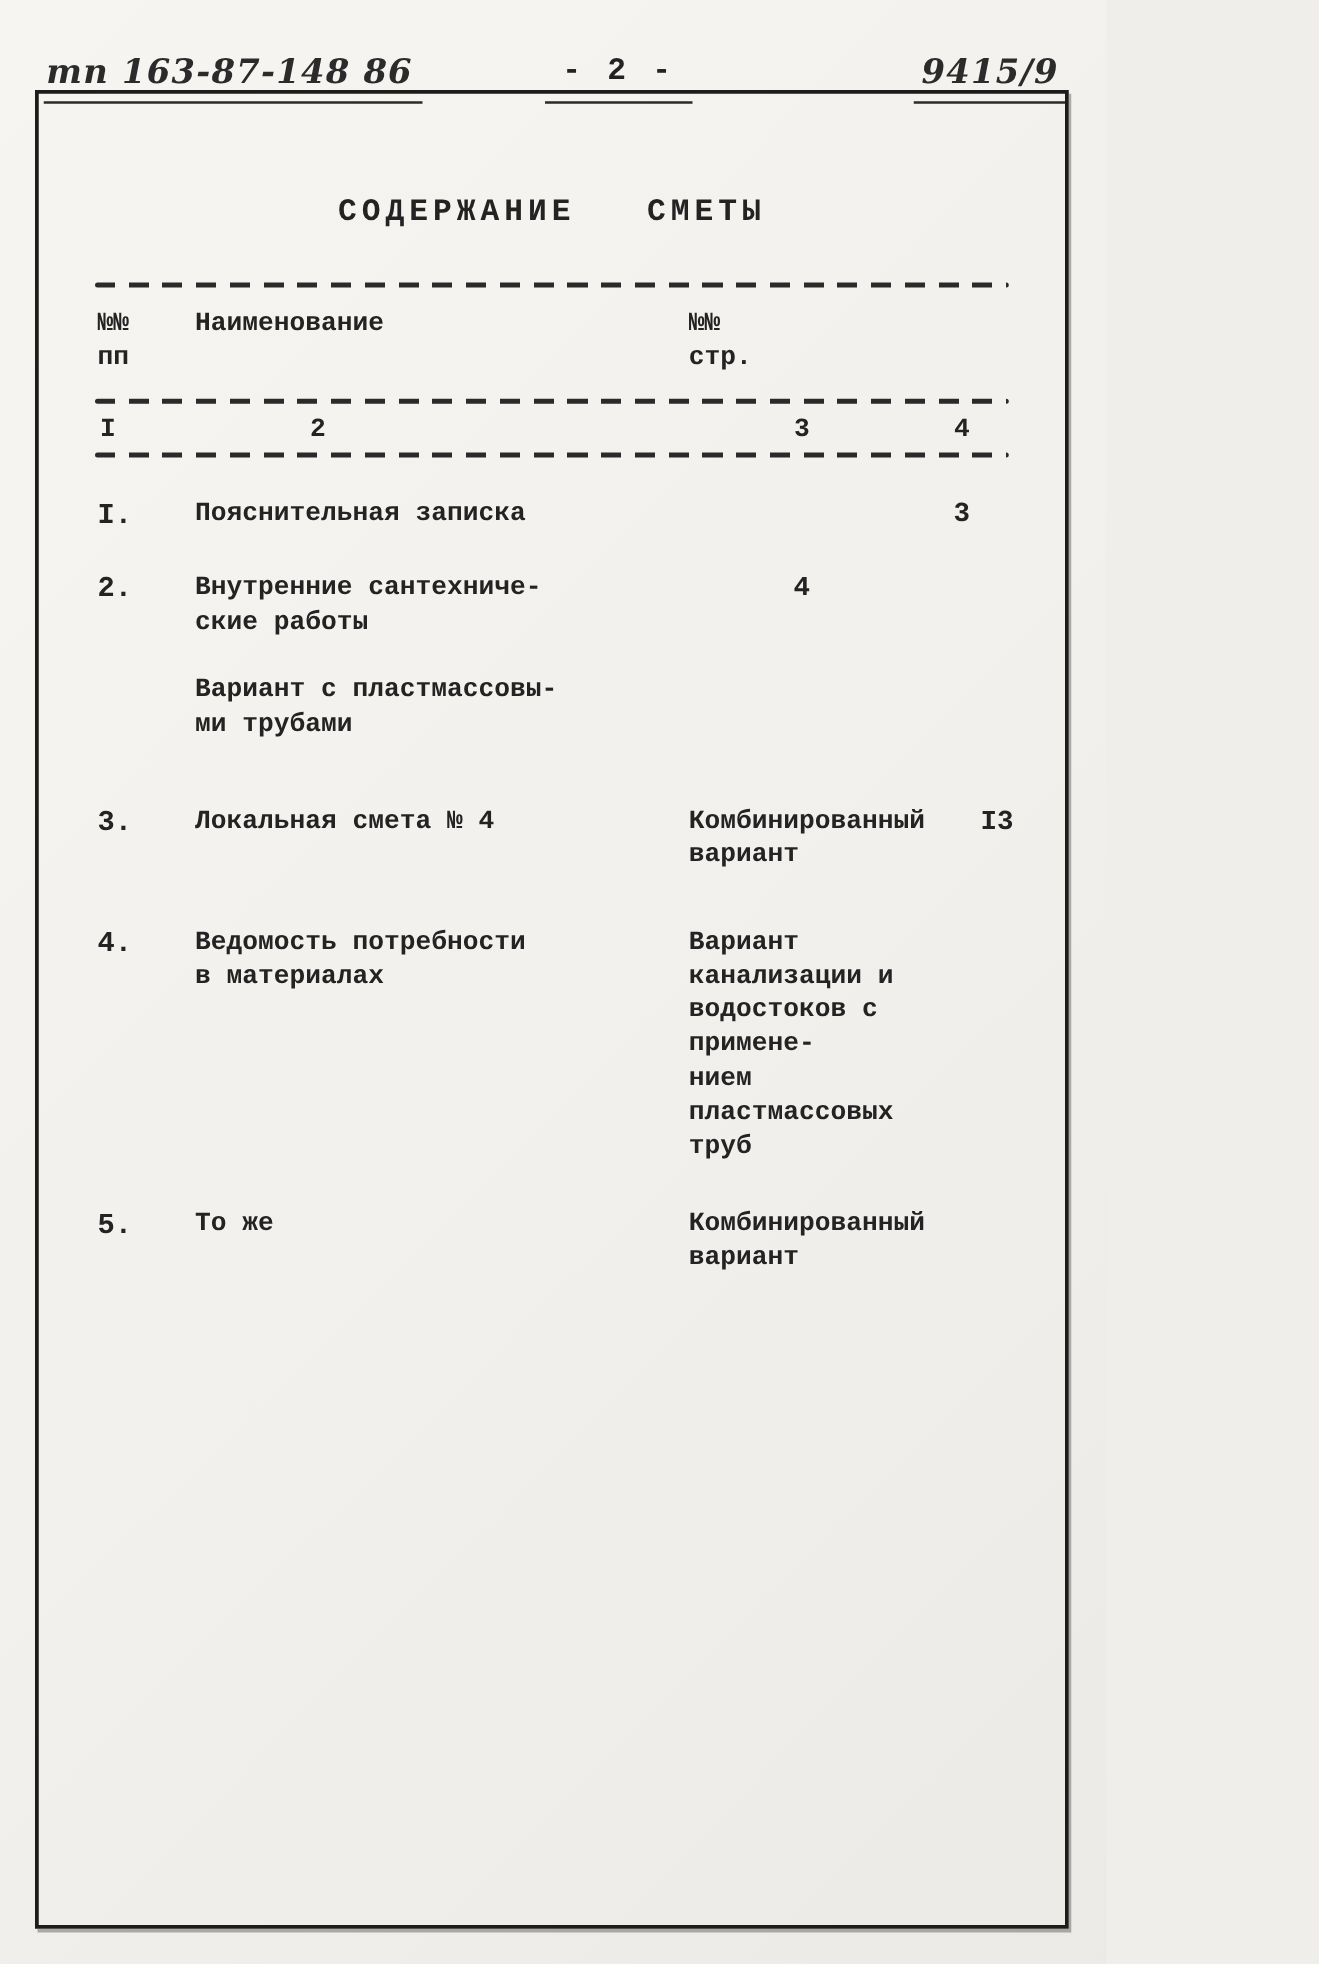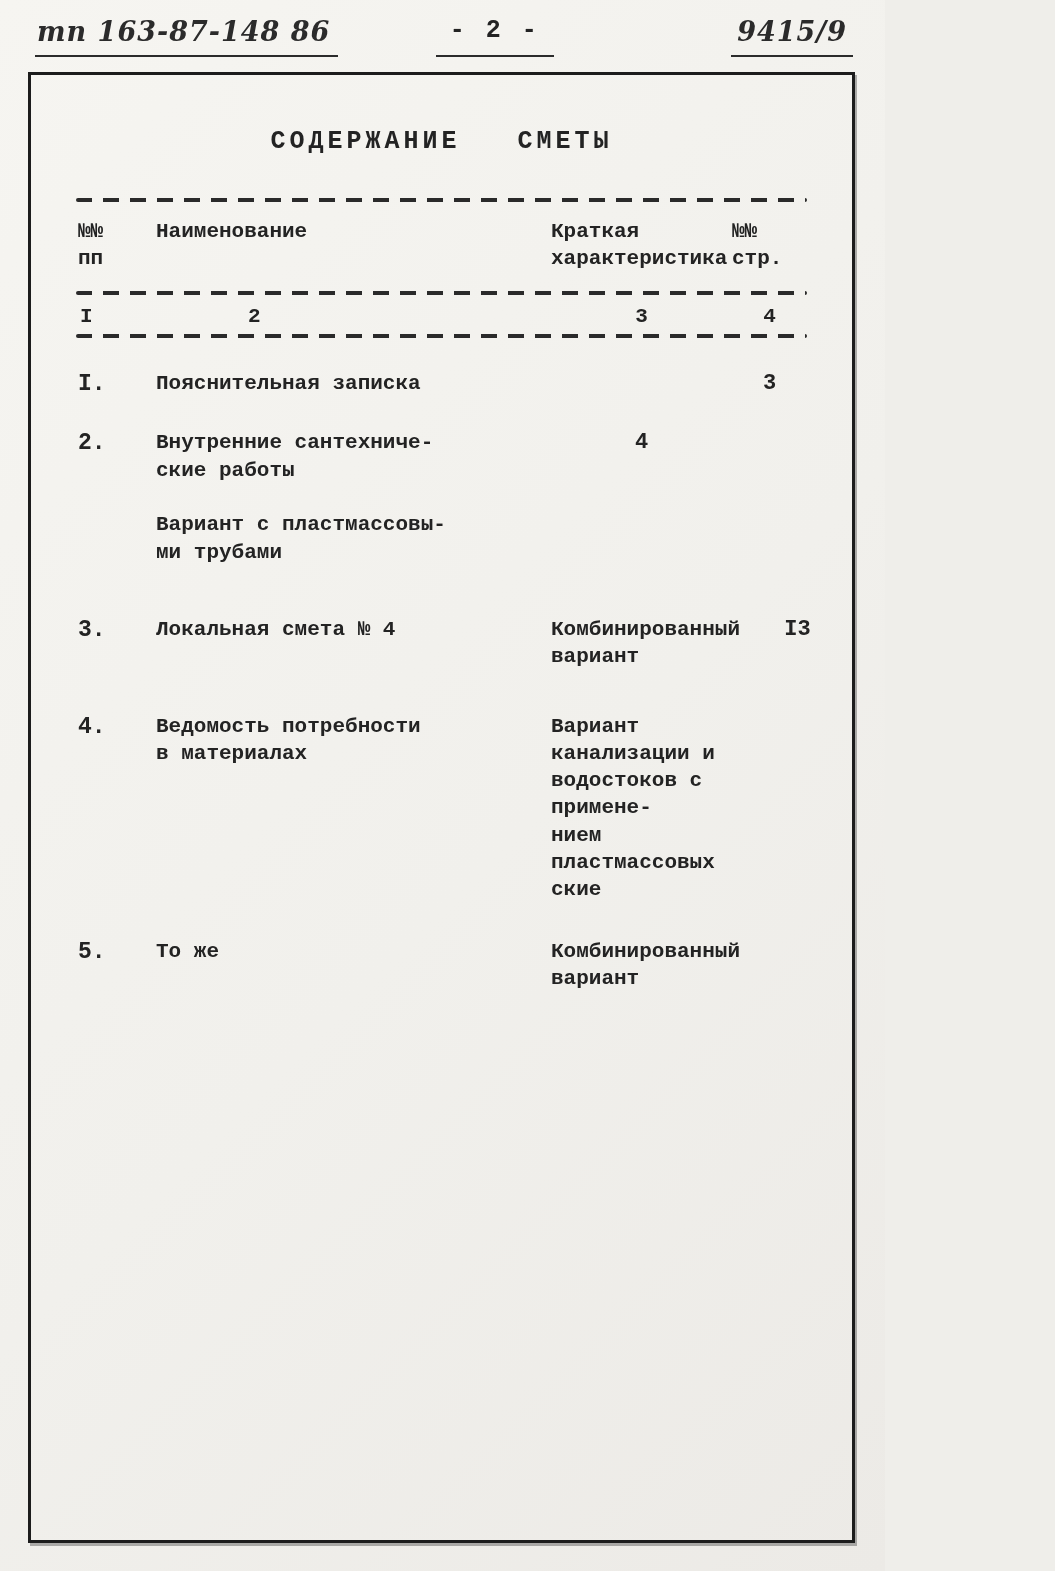--- a/index.html
+++ b/index.html
@@ -48,37 +48,38 @@
     font-weight: bold;
     font-size: 25px;
     letter-spacing: 3px;
     border-bottom: 2px solid #2b2b2b;
     padding: 0 14px 10px 14px;
     transform: translateX(-40px);
   }
   .header-right {
     border-bottom: 2px solid #2b2b2b;
     padding: 0 6px 8px 6px;
+    margin-top: 26px;
   }
 
   
   .frame {
     position: absolute;
     top: 72px;
     left: 28px;
     right: 30px;
     bottom: 28px;
     border: 3px solid #1c1c1c;
     box-shadow: 2px 3px 0 rgba(40,40,40,0.35);
     background: transparent;
     padding: 0 45px;
   }
 
   .doc-title {
-    margin-top: 52px;
+    margin-top: 80px;
     text-align: center;
     font-weight: bold;
     font-size: 25px;
     letter-spacing: 4px;
     white-space: pre;
   }
 
   
   .toc-table { margin-top: 42px; }
 
@@ -144,21 +145,20 @@
     <div class="doc-title">СОДЕРЖАНИЕ   СМЕТЫ</div>
 
     <div class="toc-table">
 
       <div class="dash-line"></div>
 
       <div class="grid head-row">
         <div class="th th-num">№№
 пп</div>
         <div class="th">Наименование</div>
-        <div class="th">Краткая характеристика</div>
         <div class="th th-page">№№
  стр.</div>
       </div>
 
       <div class="dash-line"></div>
 
       <div class="grid colnum-row">
         <div class="colnum cn-1">I</div>
         <div class="colnum cn-2">2</div>
         <div class="colnum cn-3">3</div>
@@ -191,21 +191,21 @@
         <div class="cell c-page">I3</div>
       </div>
 
       <div class="grid row row-4">
         <div class="cell c-num">4.</div>
         <div class="cell c-name">Ведомость потребности
 в материалах</div>
         <div class="cell c-desc">Вариант канализации и
 водостоков с примене-
 нием пластмассовых
-ские</div>
+труб</div>
         <div class="cell c-page"></div>
       </div>
 
       <div class="grid row row-5">
         <div class="cell c-num">5.</div>
         <div class="cell c-name">То же</div>
         <div class="cell c-desc">Комбинированный вариант</div>
         <div class="cell c-page"></div>
       </div>
 

